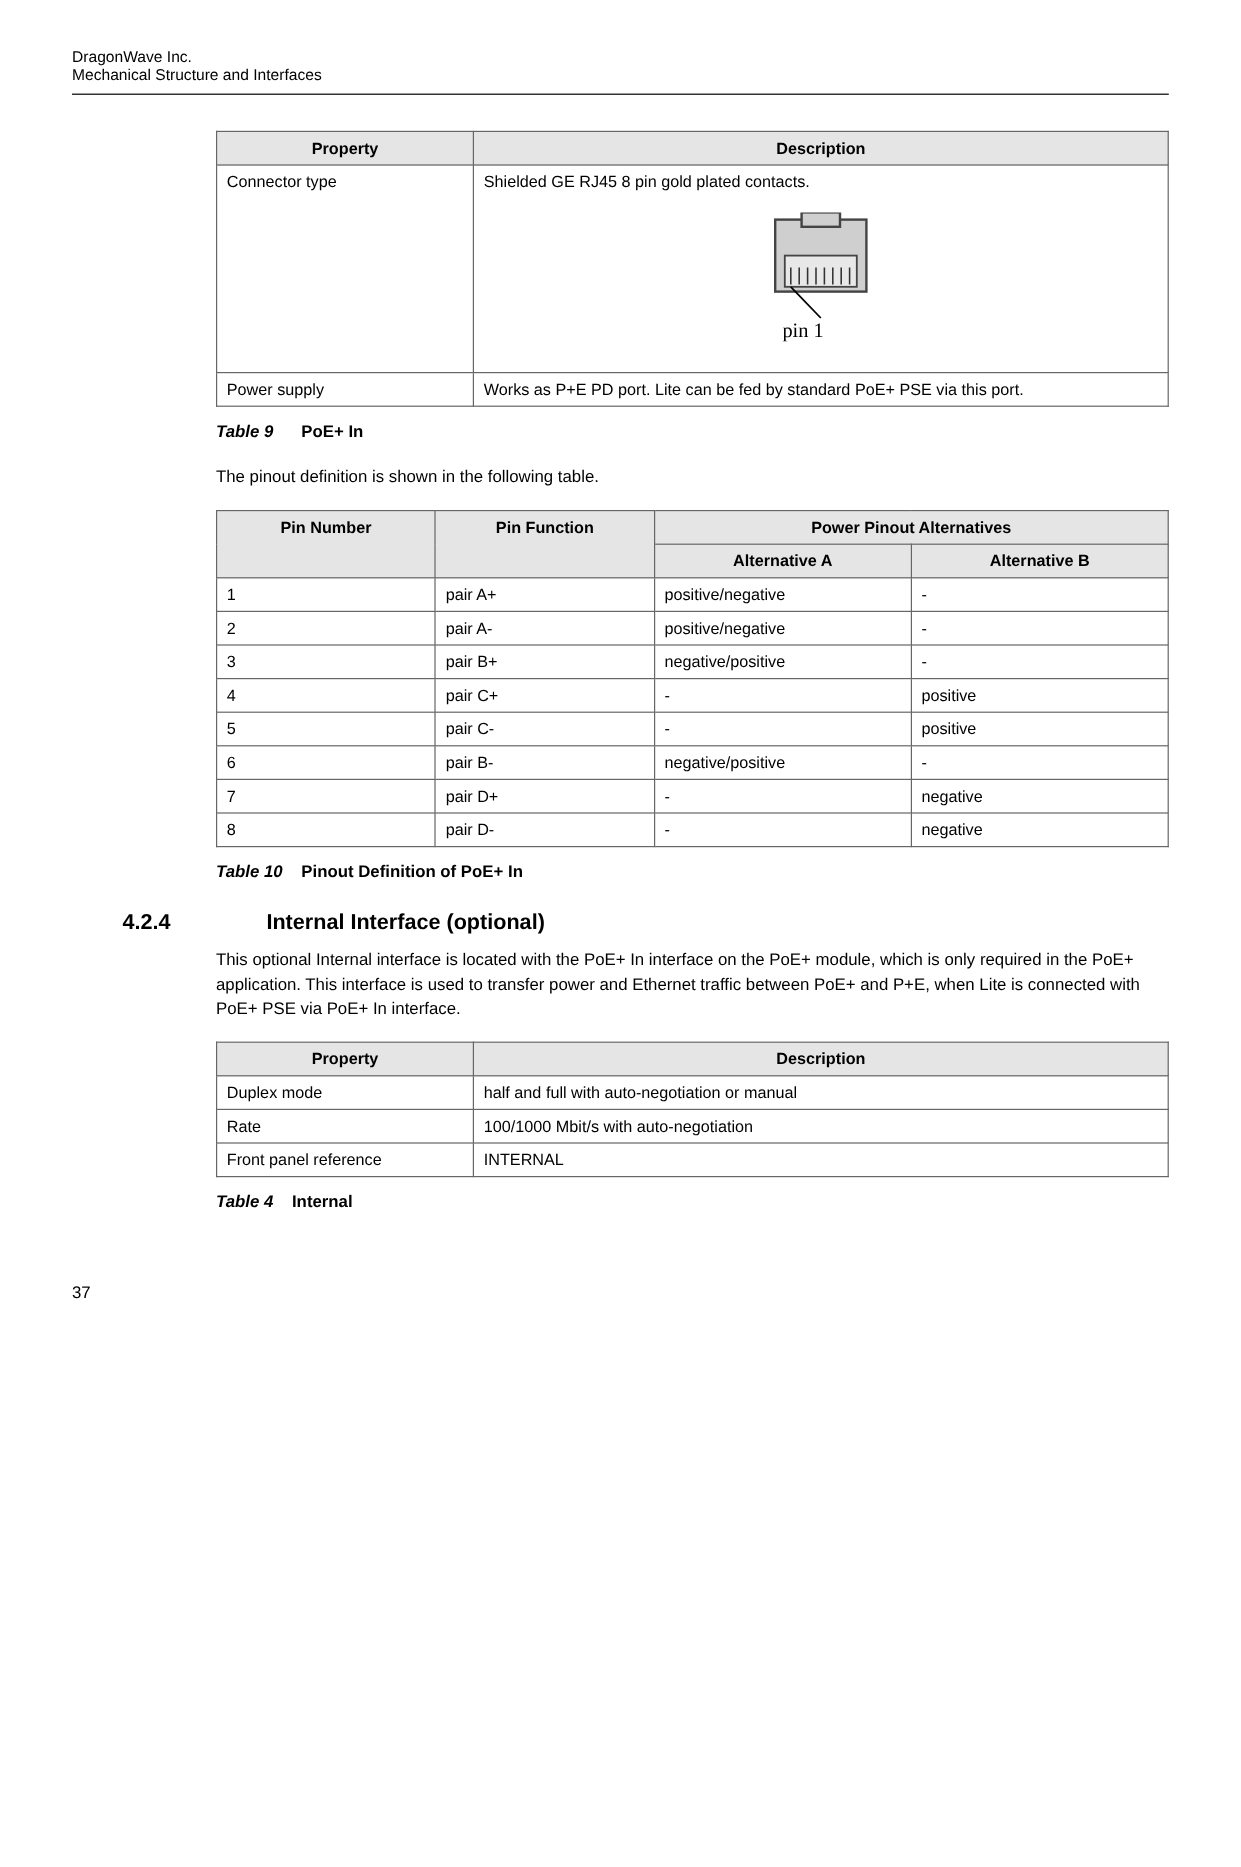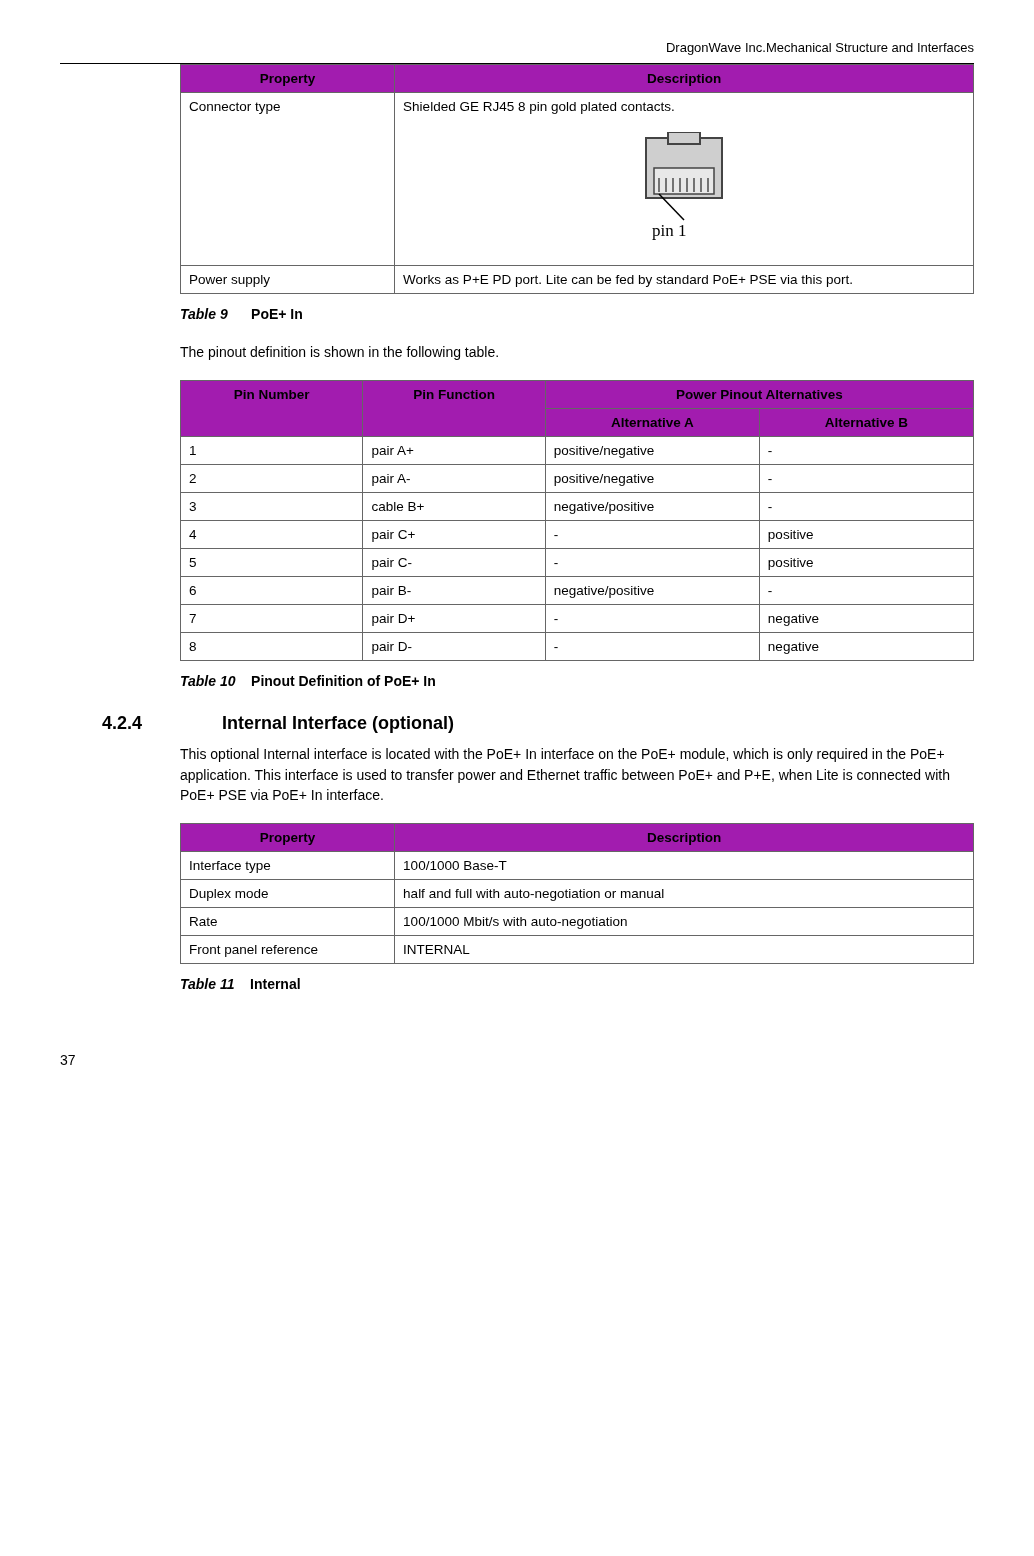--- a/index.html
+++ b/index.html
@@ -9,38 +9,40 @@
     margin: 0;
     padding: 40px 60px 40px 60px;
     width: 914px;
   }
   .header {
     display: flex;
     justify-content: flex-end;
     font-size: 13px;
     padding-bottom: 8px;
     border-bottom: 1px solid #000;
+    margin-bottom: 30px;
+    flex-direction: column;
   }
   .content {
     margin-left: 120px;
   }
   table {
     border-collapse: collapse;
     width: 100%;
     margin-bottom: 12px;
   }
   th, td {
     border: 1px solid #666;
     padding: 6px 8px;
     text-align: left;
     vertical-align: top;
     font-size: 13.5px;
   }
   th {
-    background-color: #a21caf;
+    background-color: #e5e5e5;
     font-weight: bold;
     text-align: center;
   }
   .caption {
     font-style: italic;
     margin: 8px 0 20px 0;
     font-size: 14px;
     font-weight: bold;
   }
   .caption .non-italic {
@@ -158,21 +160,21 @@
       <td>-</td>
     </tr>
     <tr>
       <td>2</td>
       <td>pair A-</td>
       <td>positive/negative</td>
       <td>-</td>
     </tr>
     <tr>
       <td>3</td>
-      <td>cable B+</td>
+      <td>pair B+</td>
       <td>negative/positive</td>
       <td>-</td>
     </tr>
     <tr>
       <td>4</td>
       <td>pair C+</td>
       <td>-</td>
       <td>positive</td>
     </tr>
     <tr>
@@ -213,37 +215,33 @@
 
   <p class="body-text">This optional Internal interface is located with the PoE+ In interface on the PoE+ module, which is only required in the PoE+ application. This interface is used to transfer power and Ethernet traffic between PoE+ and P+E, when Lite is connected with PoE+ PSE via PoE+ In interface.</p>
 
   <table>
     <tbody>
         <tr>
       <th style="width:27%">Property</th>
       <th>Description</th>
     </tr>
     <tr>
-      <td>Interface type</td>
-      <td>100/1000 Base-T</td>
-    </tr>
-    <tr>
       <td>Duplex mode</td>
       <td>half and full with auto-negotiation or manual</td>
     </tr>
     <tr>
       <td>Rate</td>
       <td>100/1000 Mbit/s with auto-negotiation</td>
     </tr>
     <tr>
       <td>Front panel reference</td>
       <td>INTERNAL</td>
     </tr>
   </tbody>
     </table>
 
   <p class="caption">
-    <span>Table 11</span>&nbsp;&nbsp;&nbsp;&nbsp;<span class="non-italic">Internal</span>
+    <span>Table 4</span>&nbsp;&nbsp;&nbsp;&nbsp;<span class="non-italic">Internal</span>
   </p>
 
 </div>
 
 <div class="page-num">37</div>
 
 </body></html>

